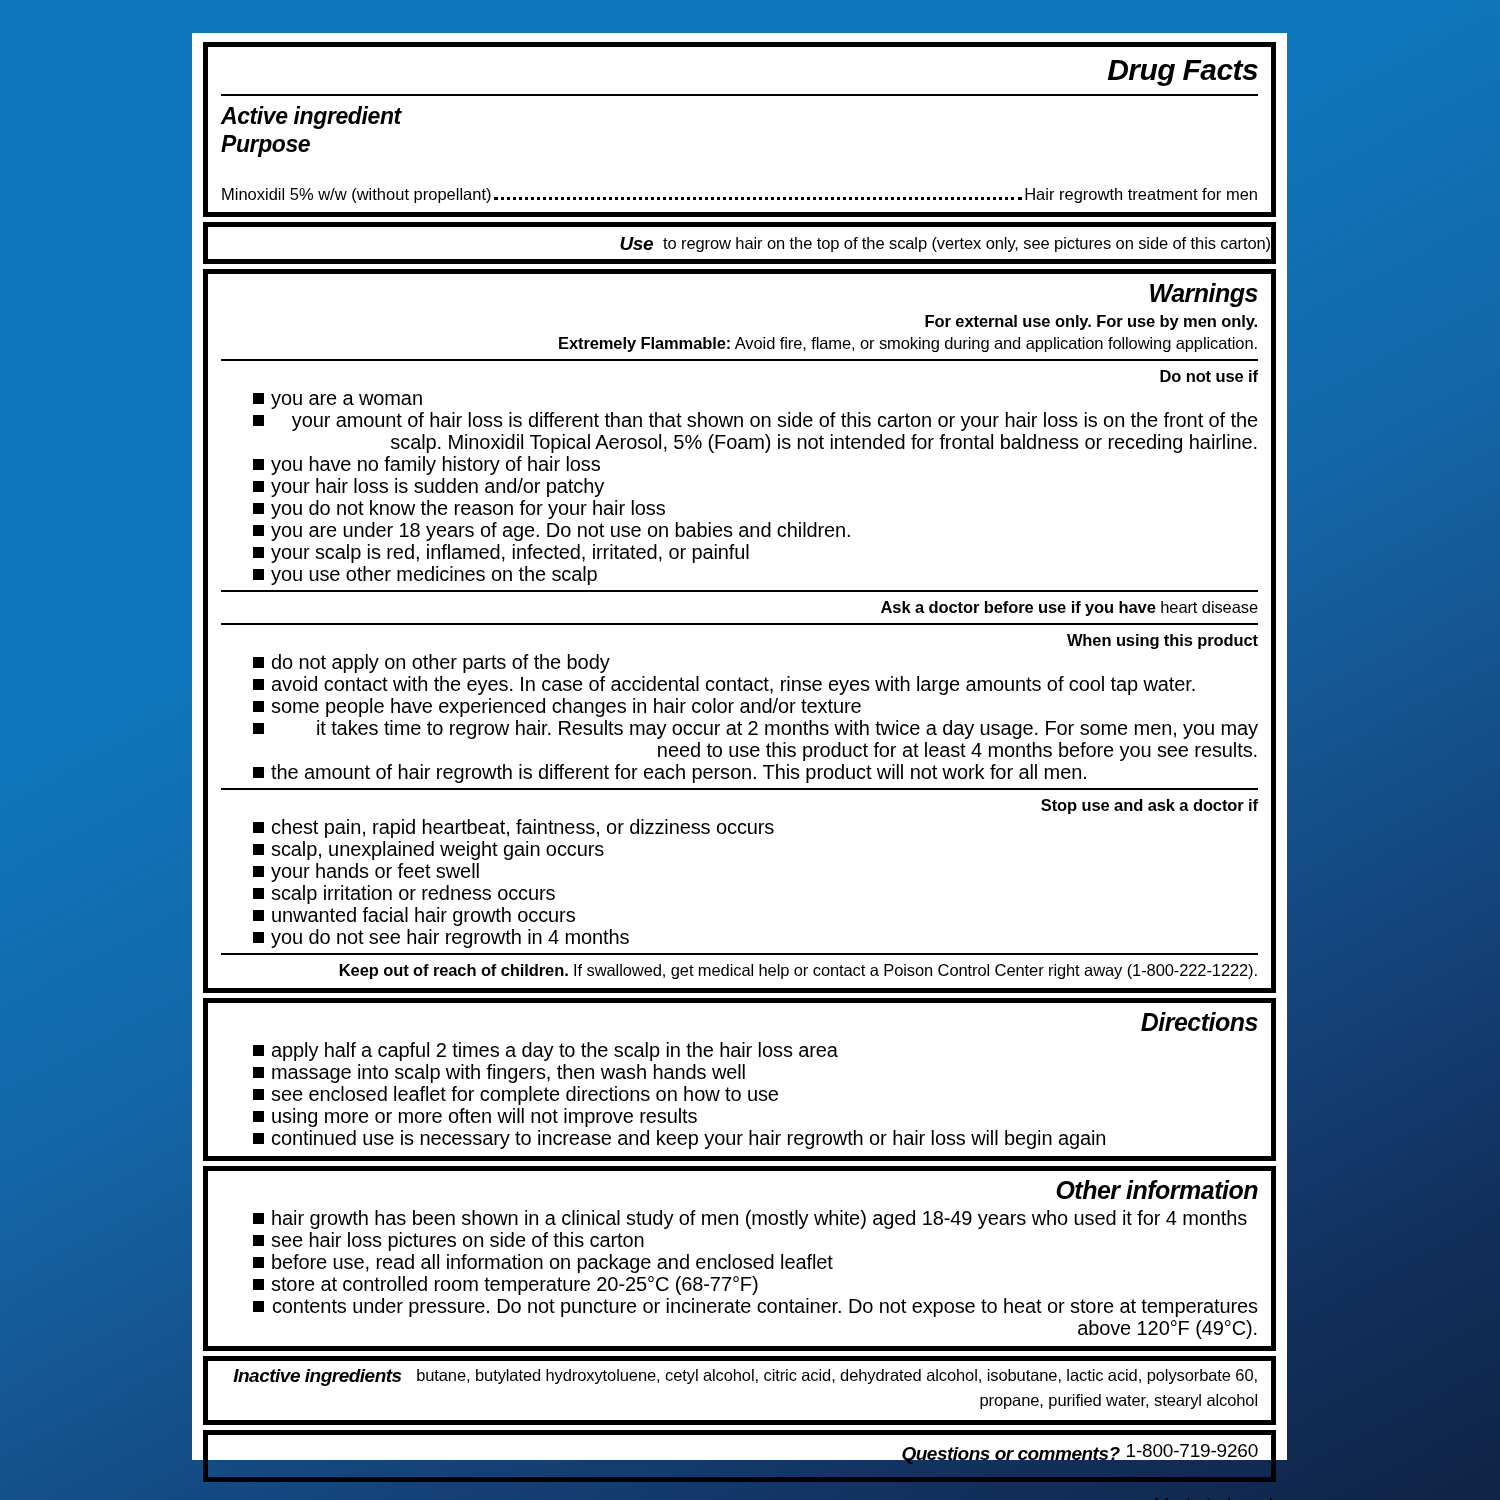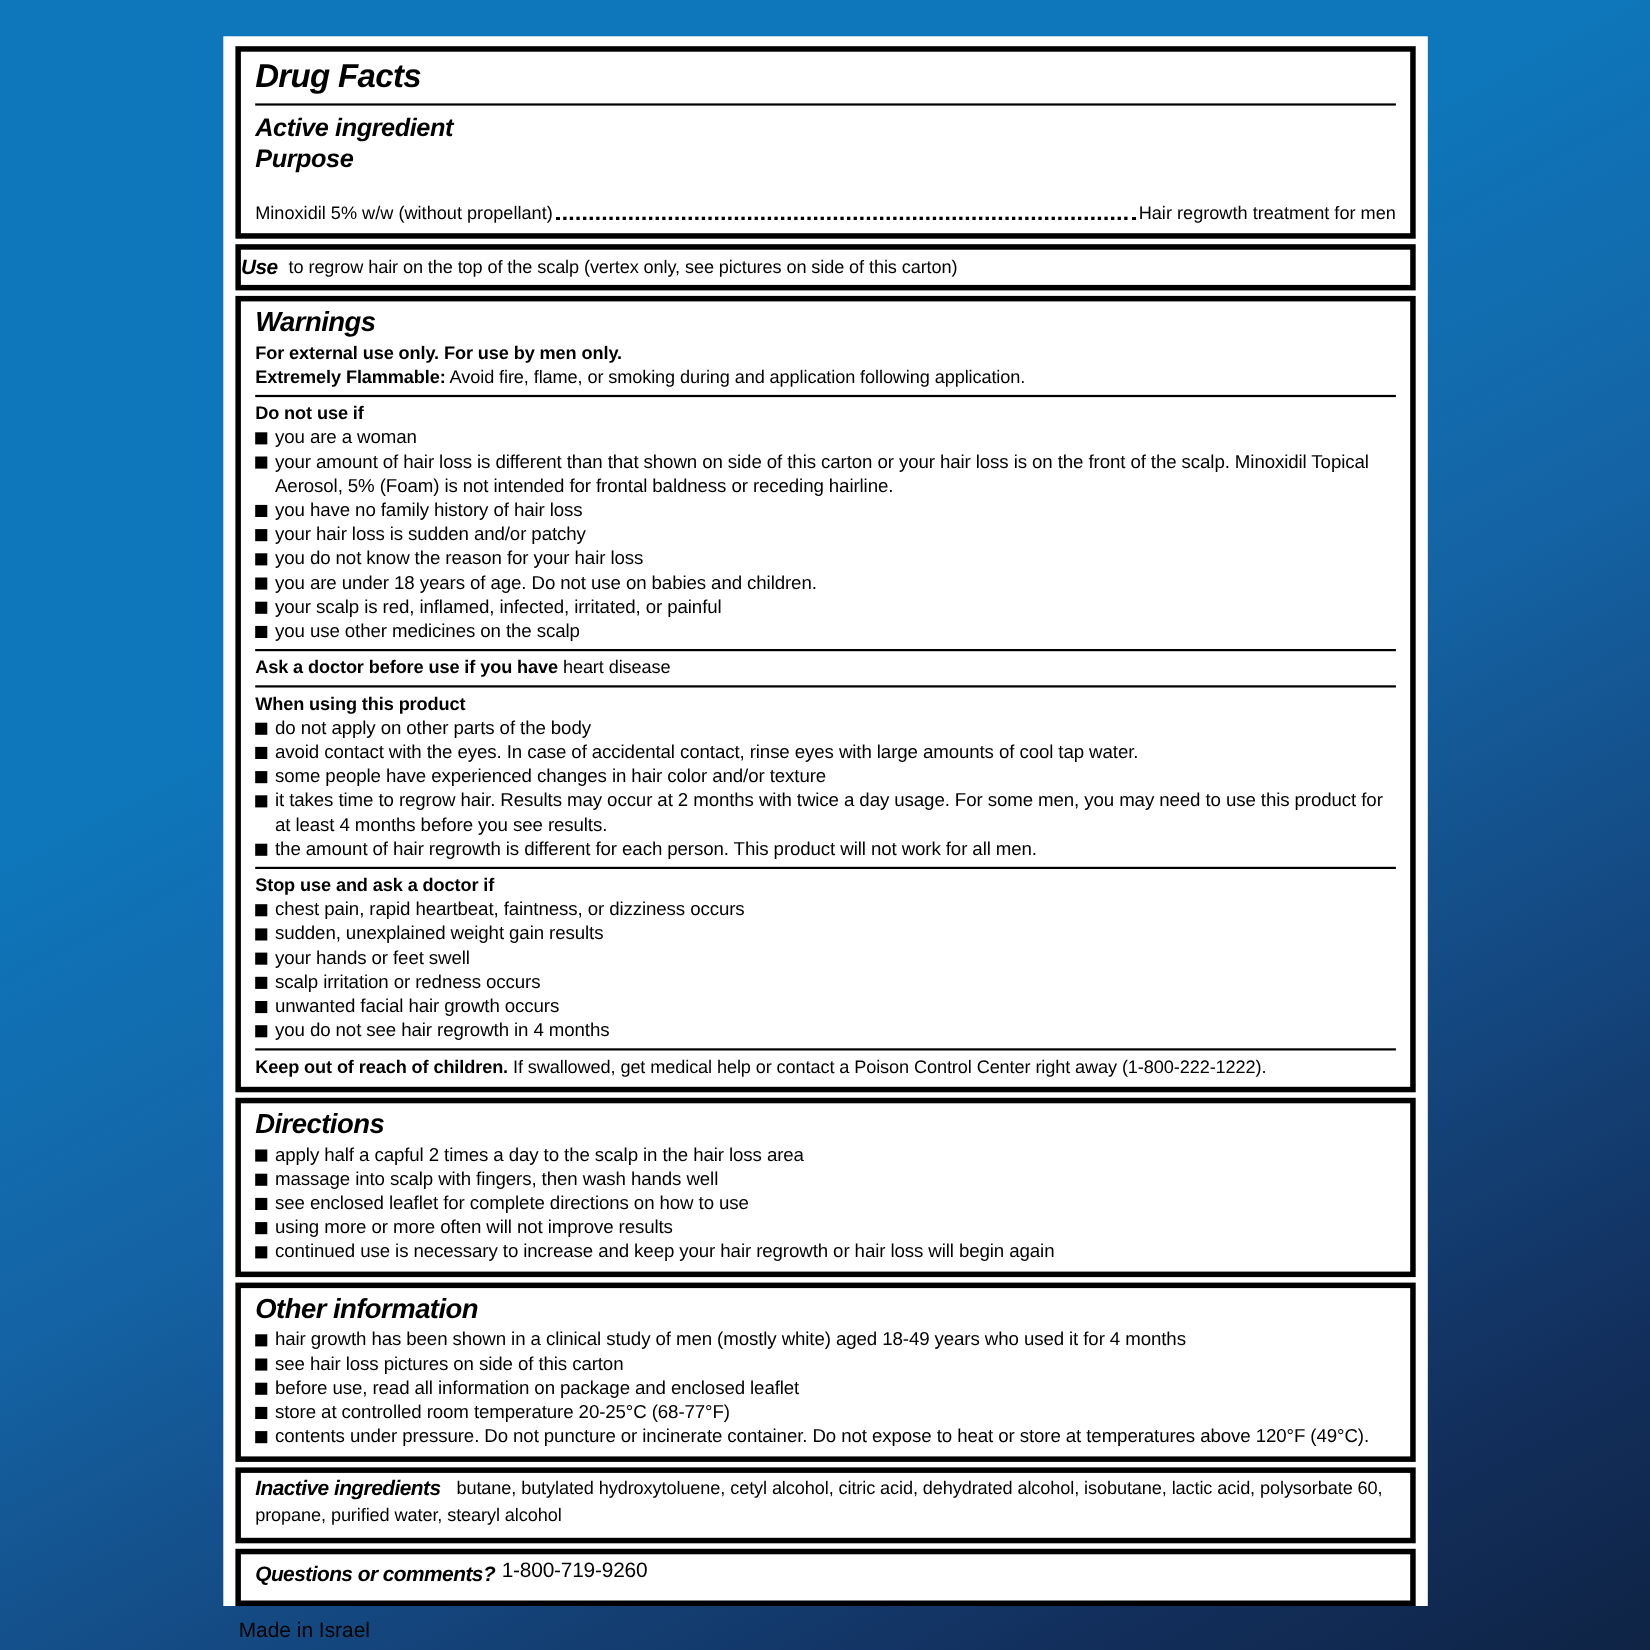--- a/index.html
+++ b/index.html
@@ -2,22 +2,22 @@
 <html><head>
 <meta charset="utf-8">
 <style>
   html,body{margin:0;padding:0;}
   body{
     width:1500px;height:1500px;position:relative;overflow:hidden;
     background:linear-gradient(152deg,#0e76ba 0%,#0e76ba 34%,#1465a6 52%,#144982 70%,#122e5b 88%,#0f2445 100%);
     font-family:"Liberation Sans","DejaVu Sans",sans-serif;color:#000;
   }
   .panel{
-    position:absolute;left:203px;top:33px;width:1095px;height:1427px;
-    background:#ffffff;box-sizing:border-box;padding:9px 11px;
+    position:absolute;left:192px;top:33px;width:1095px;height:1427px;
+    background:#ffffff;box-sizing:border-box;padding:9px 11px;text-align:right;
   }
   .box{
     border:5px solid #000;margin-bottom:5px;padding:2px 13px 7px;
     box-sizing:border-box;
   }
   .title{
     font-size:30px;line-height:38px;font-weight:bold;font-style:italic;
     letter-spacing:-0.6px;padding:2px 0 1px;
   }
   .rule{border-top:2px solid #000;margin:4px 0;}
@@ -34,21 +34,21 @@
     letter-spacing:-0.5px;padding:2px 0 1px;
   }
   .sec-head-inline{
     font-size:19px;line-height:26px;font-weight:bold;font-style:italic;
     letter-spacing:-0.5px;margin-right:10px;vertical-align:-1px;
   }
   .txt{font-size:16.5px;line-height:22px;letter-spacing:-0.1px;}
   .bold{font-weight:bold;}
   .phone{font-size:19px;font-weight:normal;letter-spacing:-0.2px;vertical-align:2px;}
   .b-list{margin:0;padding:0;}
-  .b-item{display:flex;font-size:17px;line-height:22px;letter-spacing:-0.1px;}
+  .b-item{display:flex;font-size:20px;line-height:22px;letter-spacing:-0.1px;margin-left:32px;}
   .sq{flex:0 0 11px;width:11px;height:11px;background:#000;margin:6px 7px 0 0;}
   .made-in{font-size:19px;line-height:24px;padding:6px 3px 0;}
   .use-row{padding:3px 0 2px;font-size:16.5px;line-height:26px;}
 </style>
 </head>
 <body>
 
 <div class="panel">
 
   <div class="box">
@@ -156,21 +156,21 @@
     <div class="txt bold">Stop use and ask a doctor if</div>
     <div class="b-list">
 
         <div class="b-item">
           <span class="sq"></span>
           <span>chest pain, rapid heartbeat, faintness, or dizziness occurs</span>
         </div>
 
         <div class="b-item">
           <span class="sq"></span>
-          <span>sudden, unexplained weight gain results</span>
+          <span>scalp, unexplained weight gain occurs</span>
         </div>
 
         <div class="b-item">
           <span class="sq"></span>
           <span>your hands or feet swell</span>
         </div>
 
         <div class="b-item">
           <span class="sq"></span>
           <span>scalp irritation or redness occurs</span>

